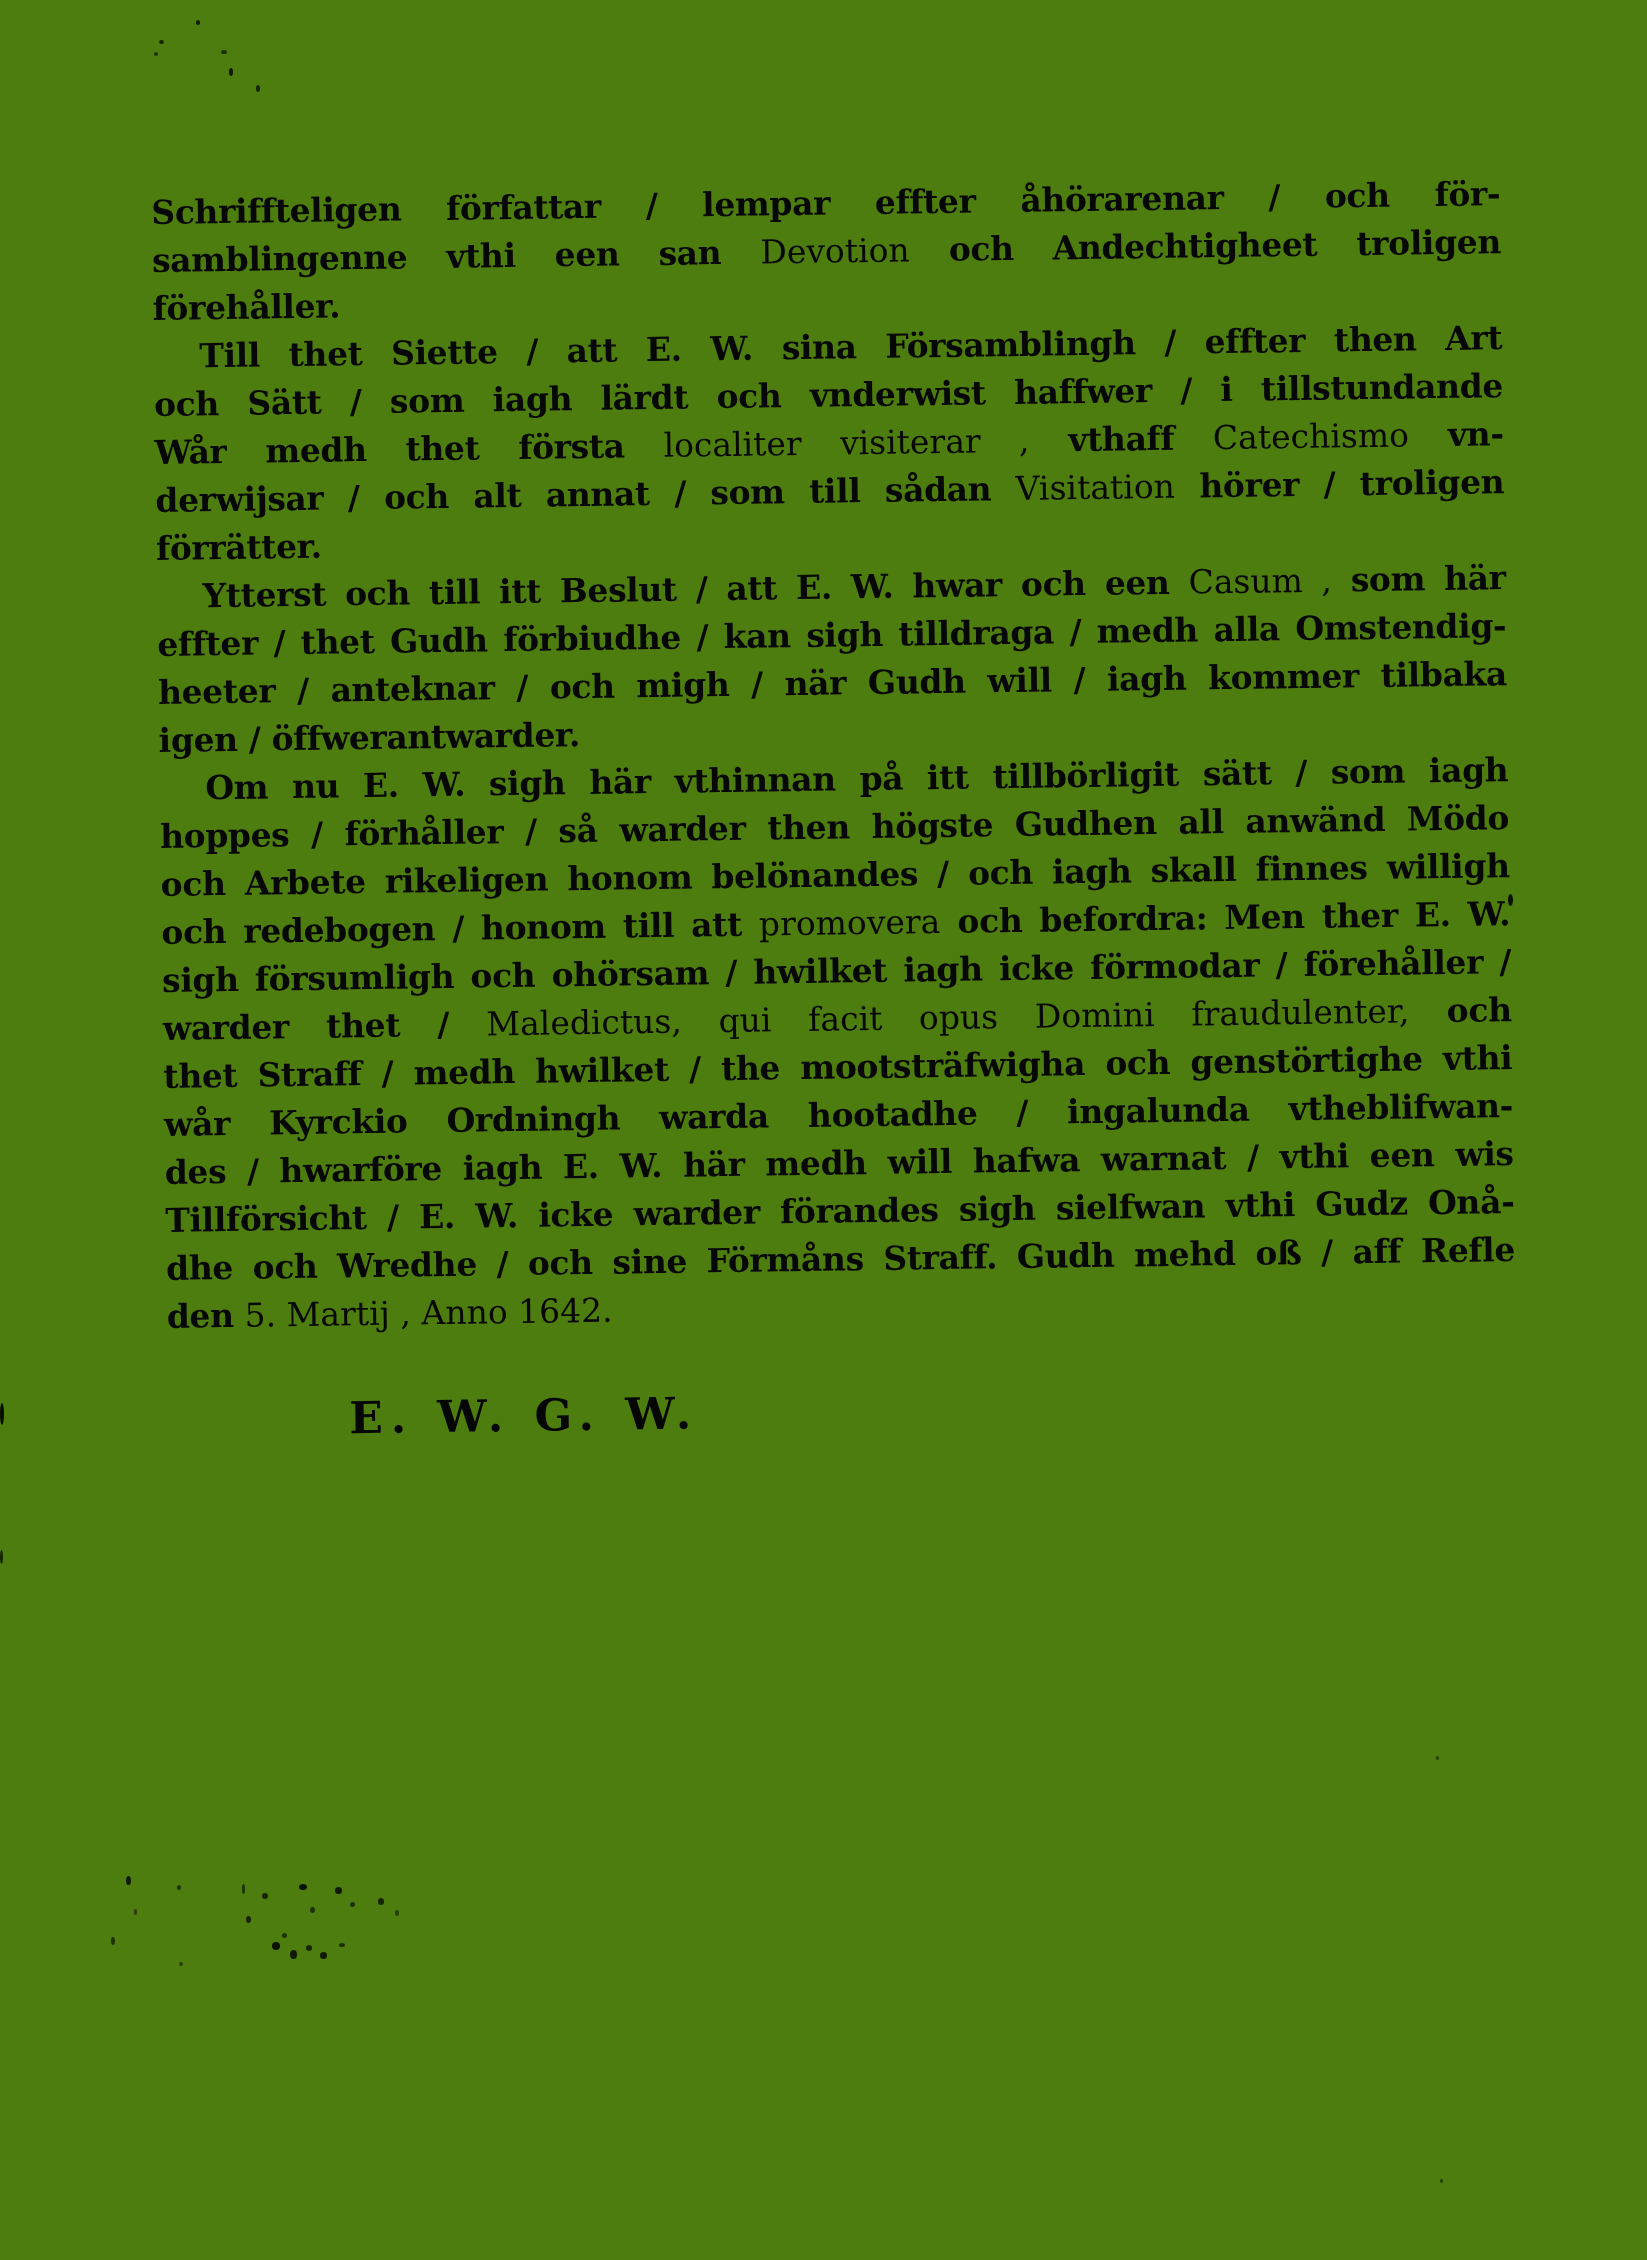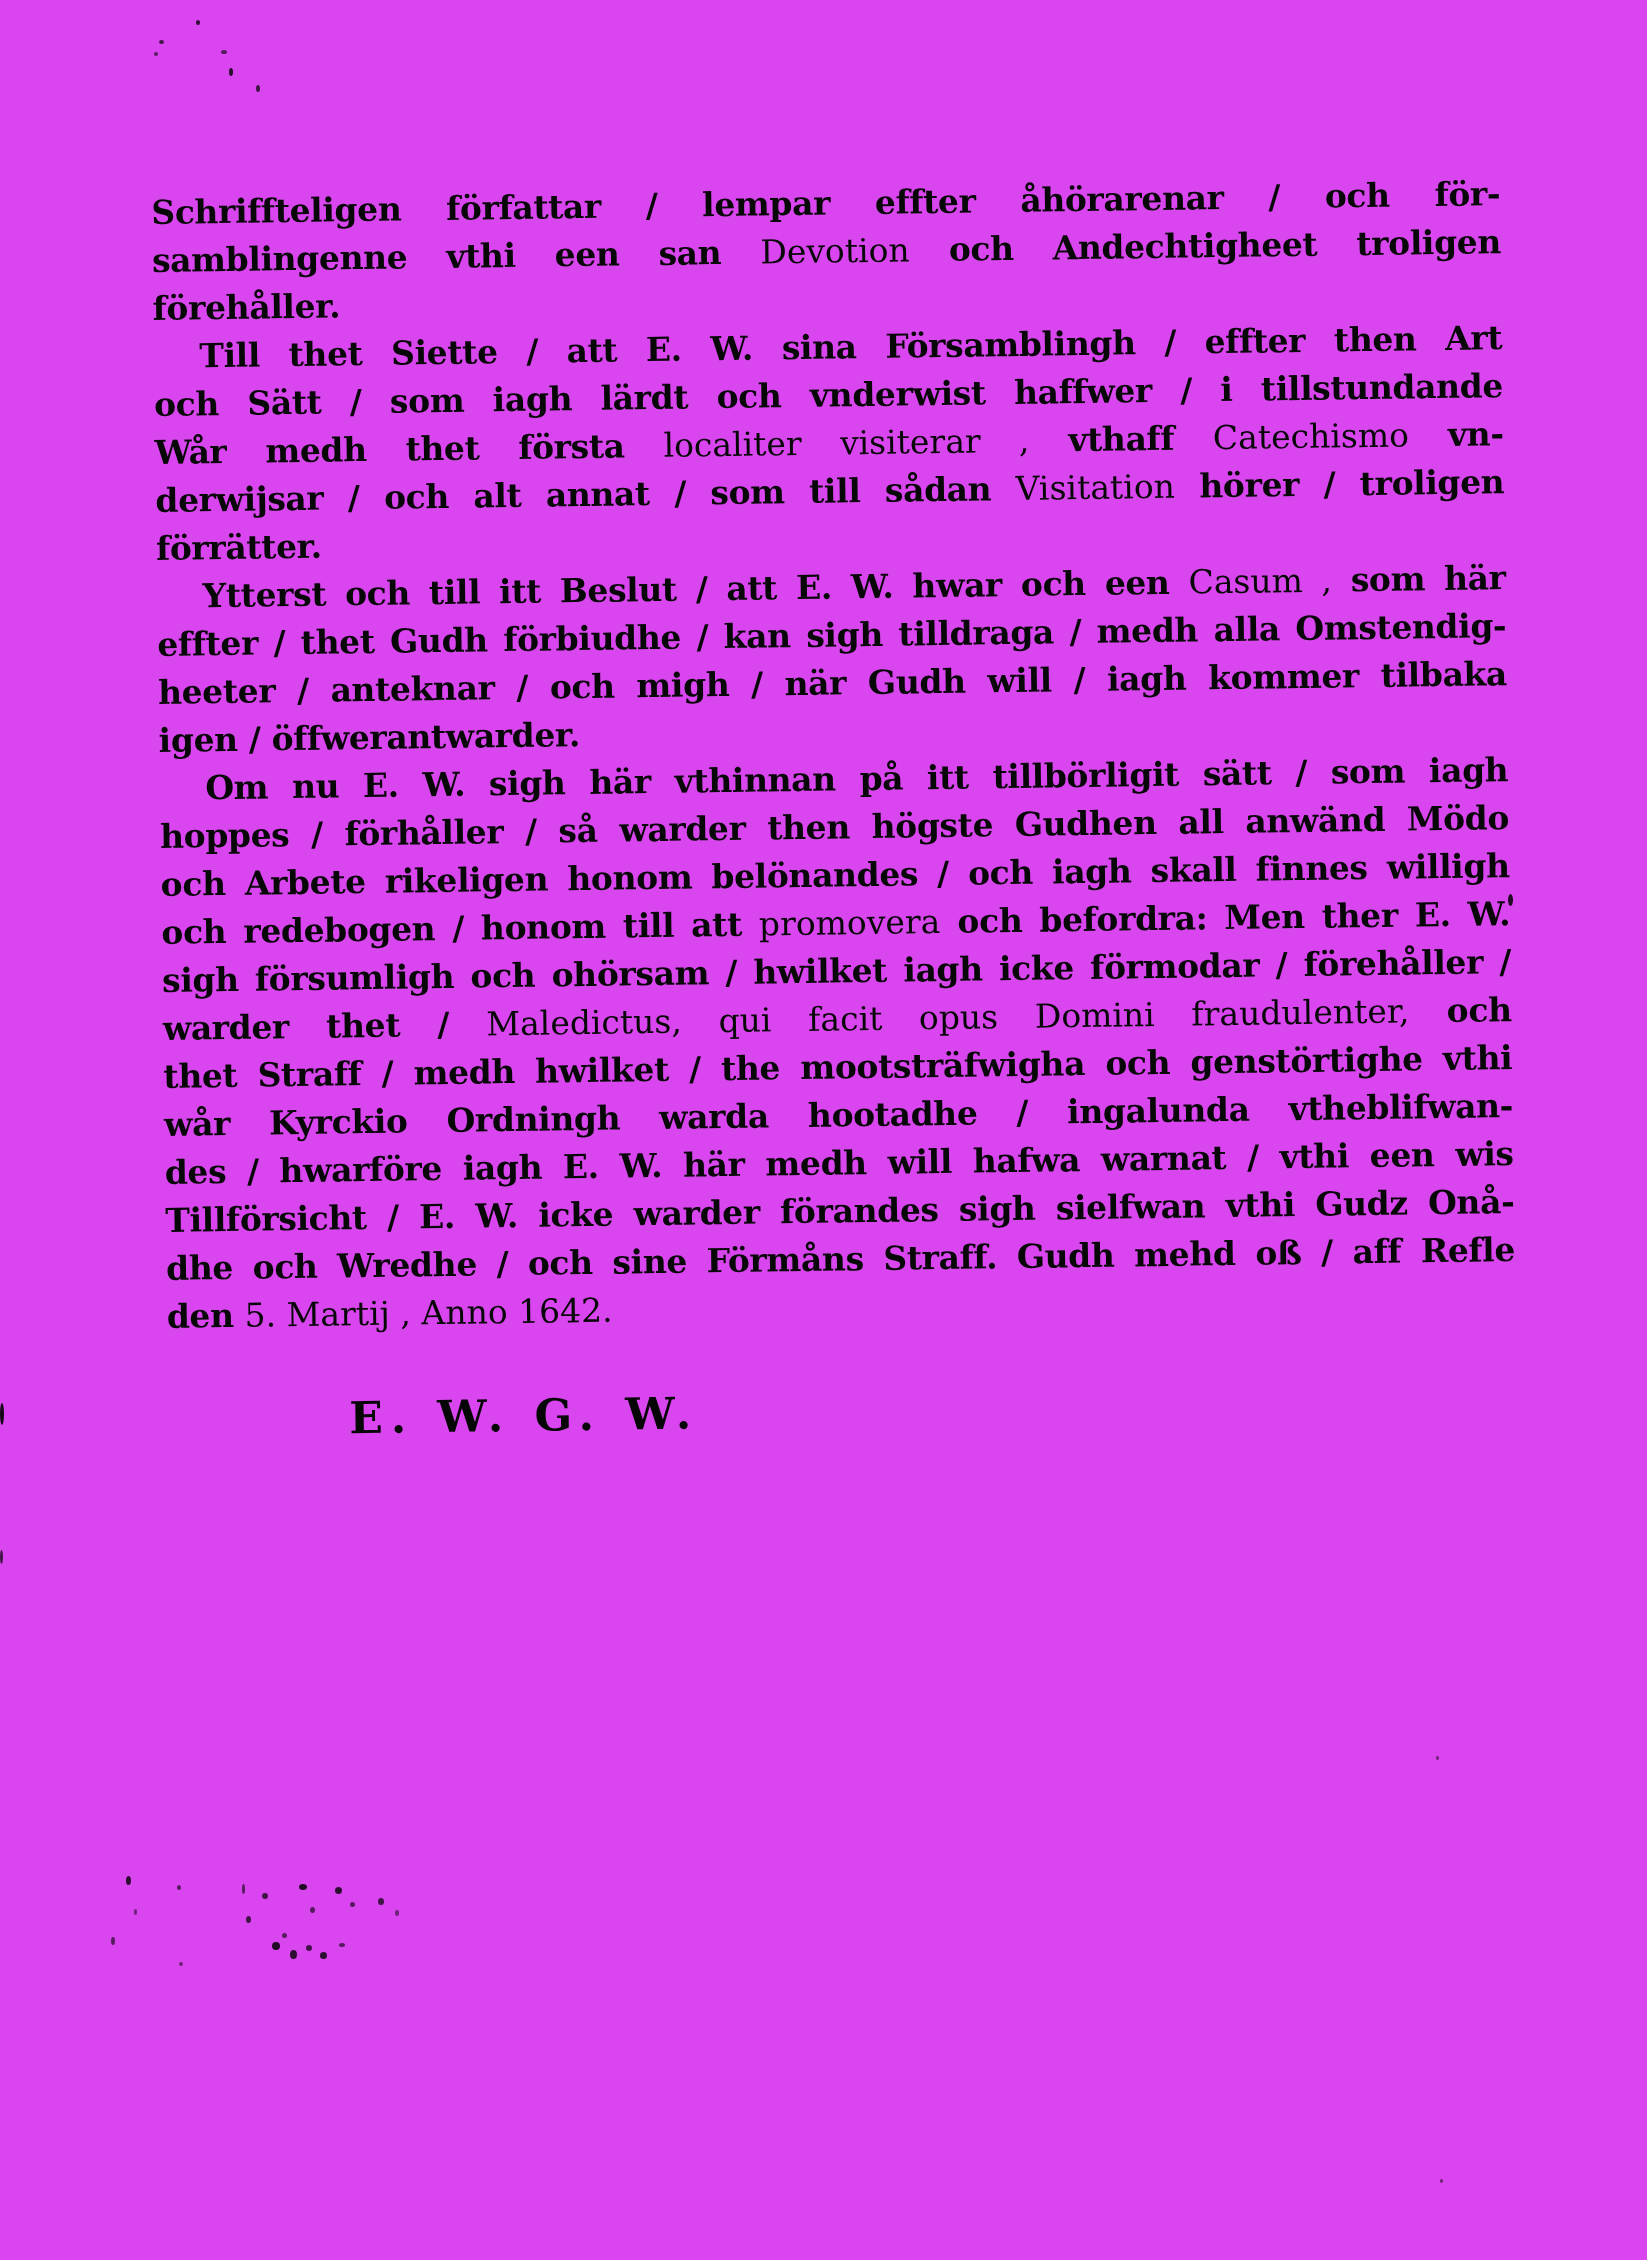--- a/index.html
+++ b/index.html
@@ -4,21 +4,21 @@
 <style>
   html, body {
     margin: 0;
     padding: 0;
     background: #ffffff;
   }
   .page {
     position: relative;
     width: 1648px;
     height: 2261px;
-    background: #d946ef;
+    background: #4d7c0f;
     overflow: hidden;
     color: #070707;
   }
   .text-rotate {
     position: absolute;
     left: 151px;
     top: 189px;
     width: 1349px;
     transform: rotate(-0.8deg);
     transform-origin: left top;

